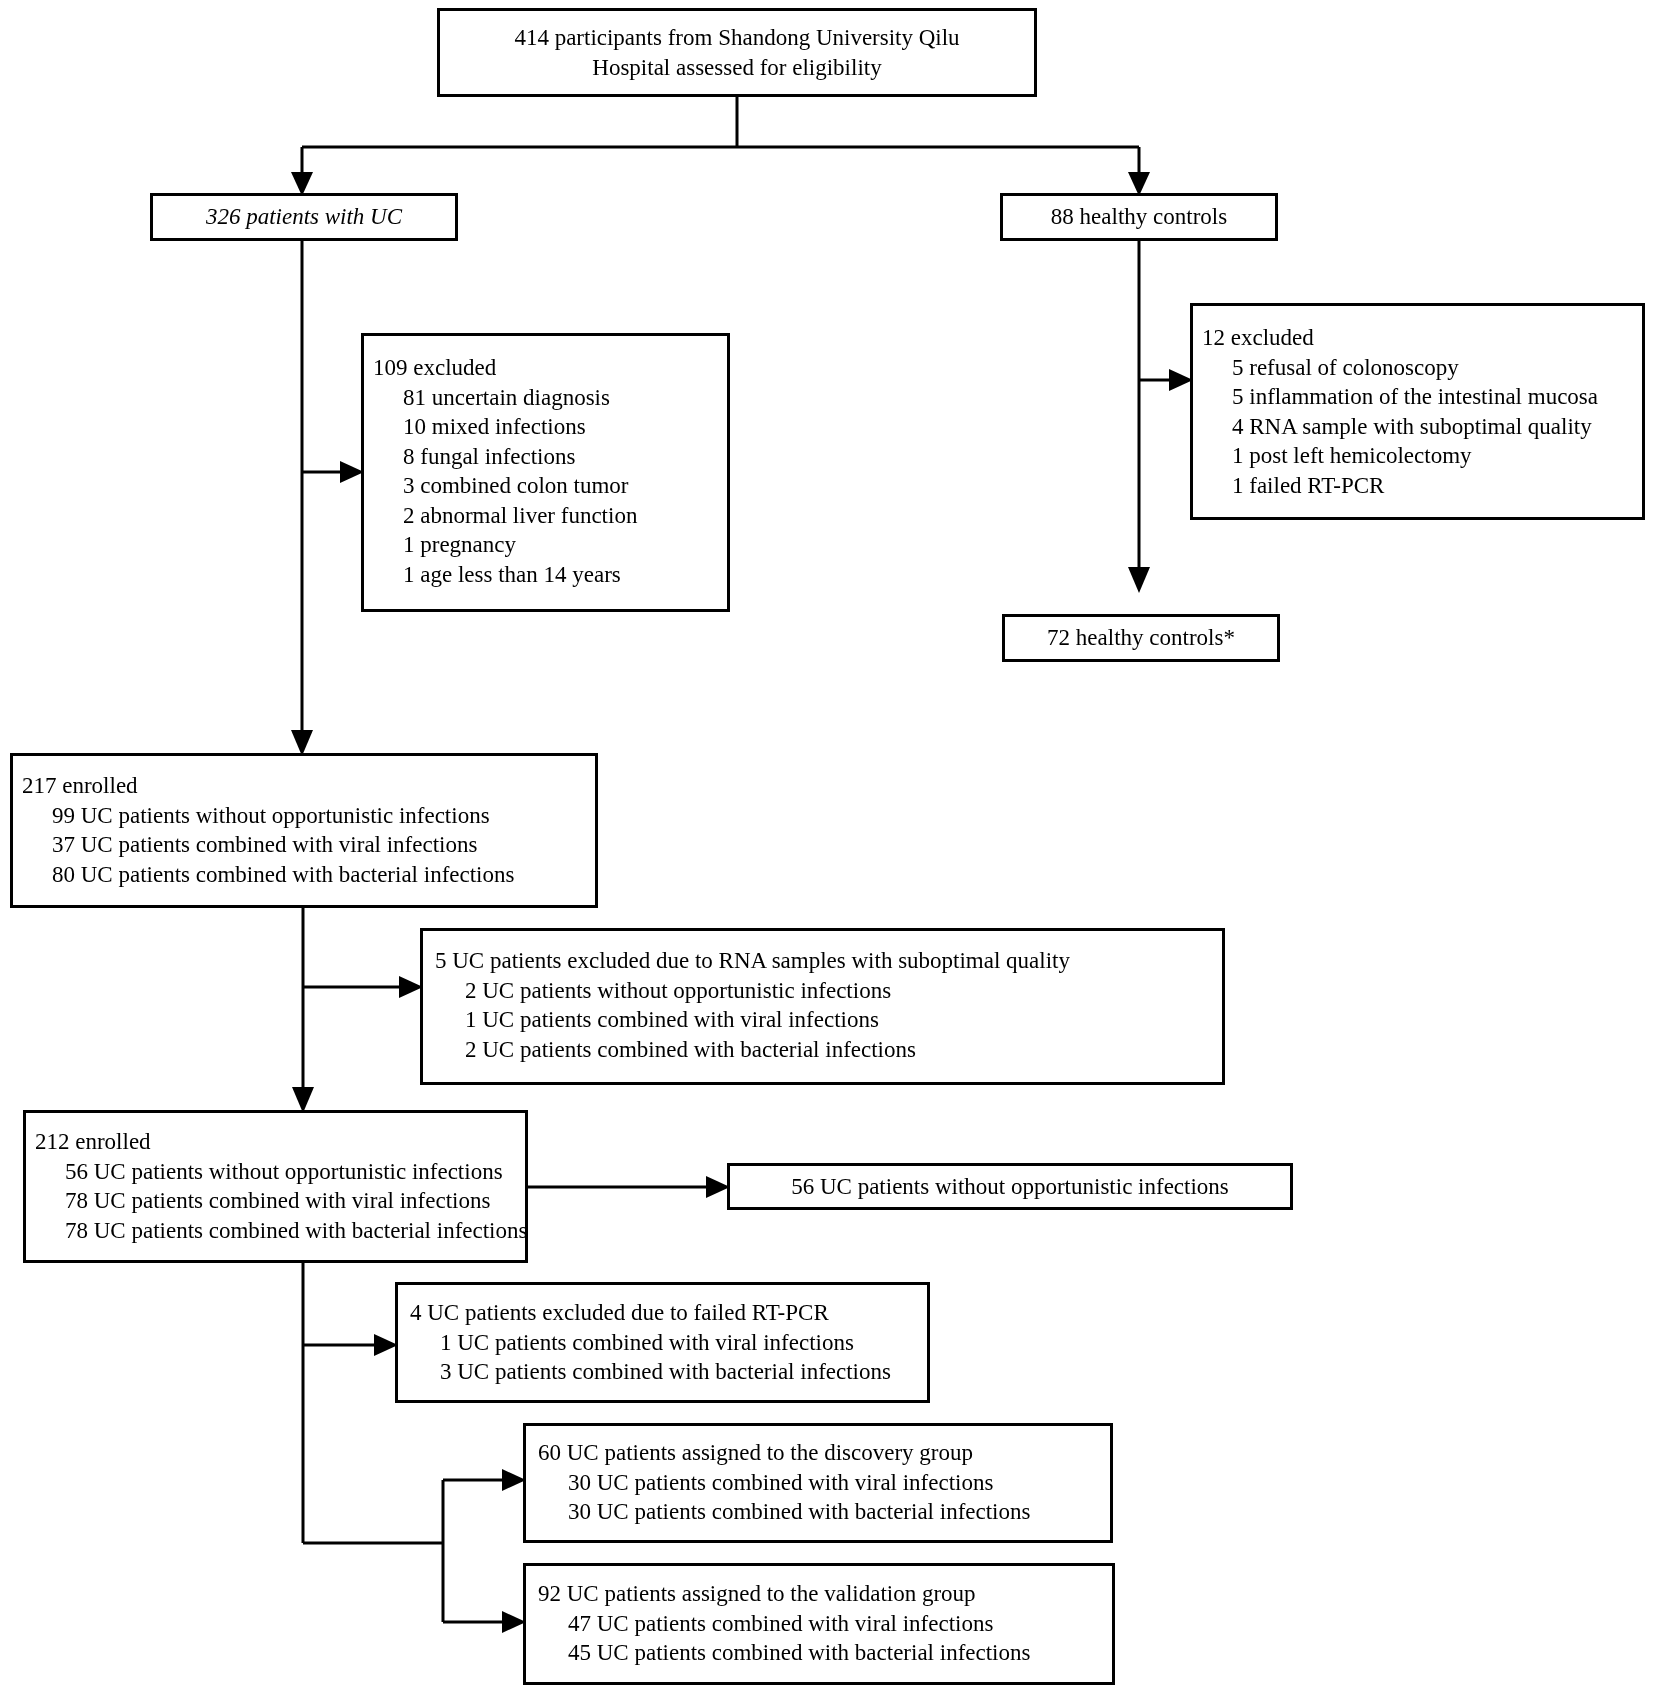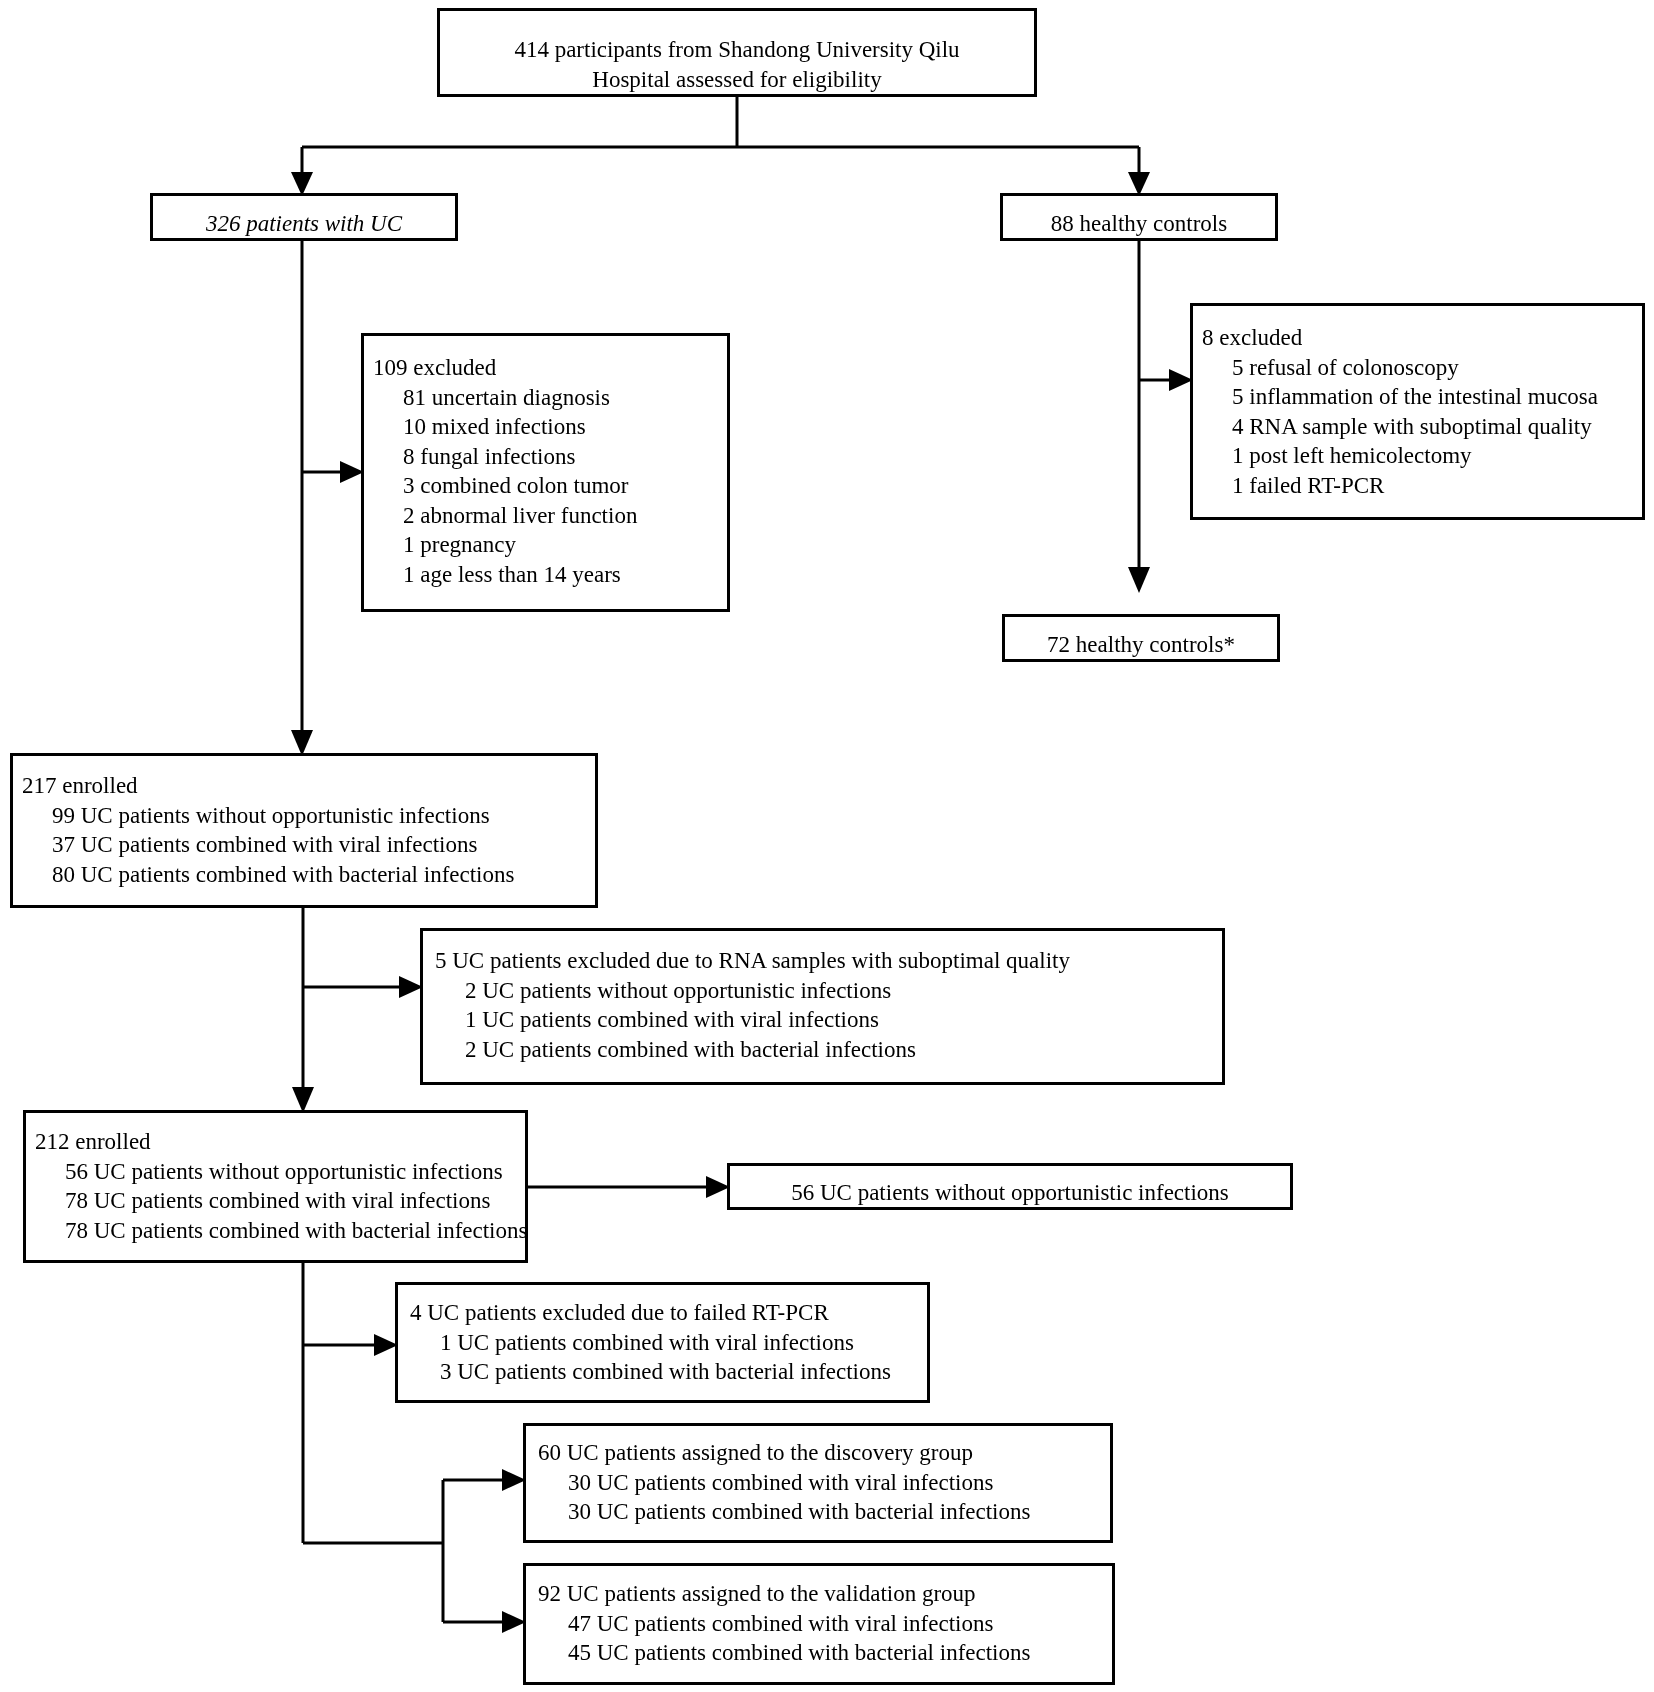--- a/index.html
+++ b/index.html
@@ -40,21 +40,21 @@
     z-index: 2;
     overflow: visible;
   }
   .box.multi {
     padding: 14px 6px 0 9px;
   }
   .box.center {
     display: flex;
     flex-direction: column;
     align-items: center;
-    justify-content: flex-end;
+    justify-content: center;
     text-align: center;
   }
   .t, .i, .line {
     white-space: nowrap;
   }
   .i {
     margin-left: 30px;
   }
 </style>
 </head>
@@ -116,21 +116,21 @@
     <div class="i">81 uncertain diagnosis</div>
     <div class="i">10 mixed infections</div>
     <div class="i">8 fungal infections</div>
     <div class="i">3 combined colon tumor</div>
     <div class="i">2 abnormal liver function</div>
     <div class="i">1 pregnancy</div>
     <div class="i">1 age less than 14 years</div>
   </div>
 
   <div class="box multi" style="left:1190px; top:303px; width:455px; height:217px; padding-top:17px;">
-    <div class="t">8 excluded</div>
+    <div class="t">12 excluded</div>
     <div class="i">5 refusal of colonoscopy</div>
     <div class="i">5 inflammation of the intestinal mucosa</div>
     <div class="i">4 RNA sample with suboptimal quality</div>
     <div class="i">1 post left hemicolectomy</div>
     <div class="i">1 failed RT-PCR</div>
   </div>
 
   <div class="box center" style="left:1002px; top:614px; width:278px; height:48px;">
     <div class="line">72 healthy controls*</div>
   </div>

